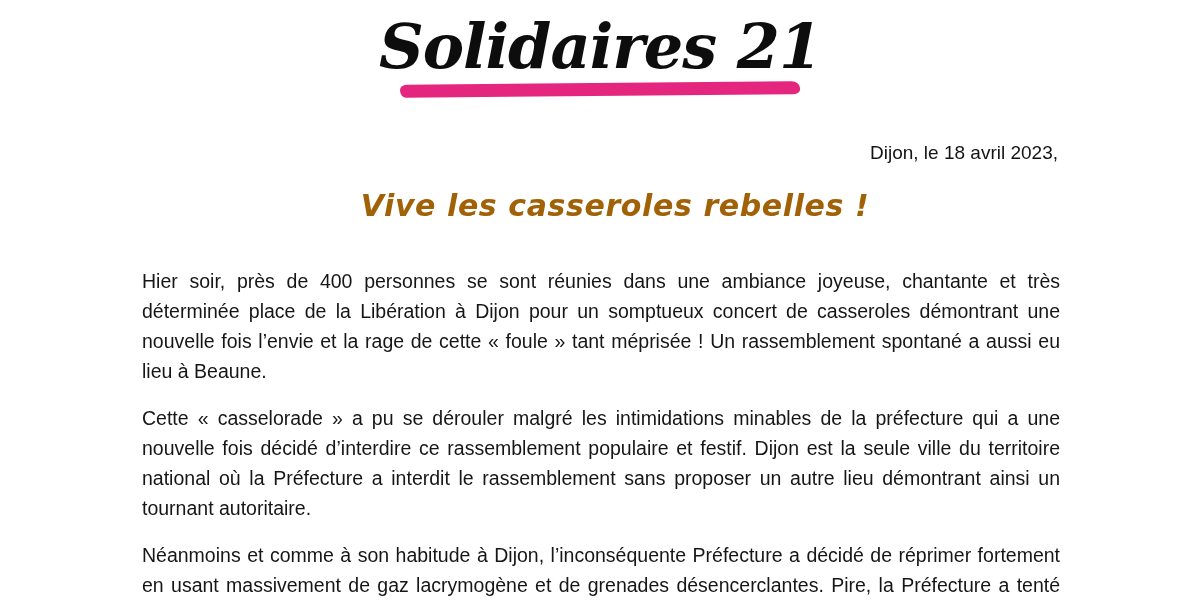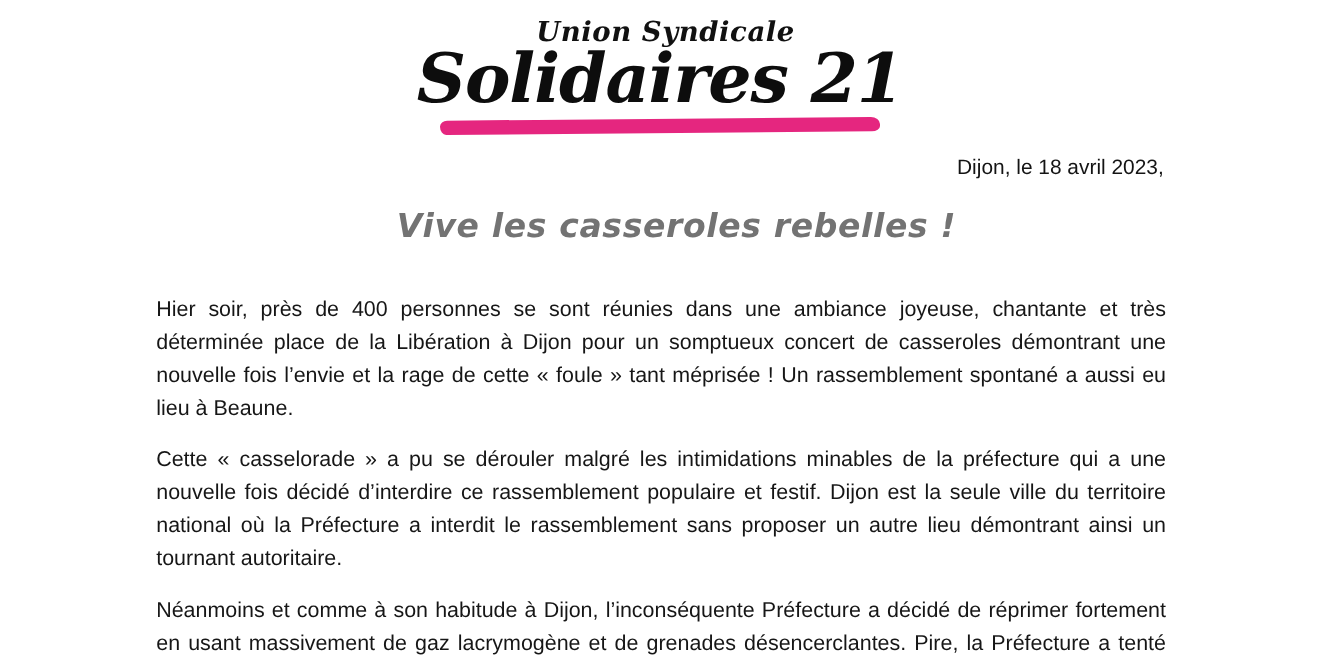--- a/index.html
+++ b/index.html
@@ -75,21 +75,21 @@
     white-space: nowrap;
   }
 
   
   .doc-title {
     position: absolute;
     top: 188px;
     left: 0;
     width: 1200px;
     text-align: center;
-    color: #737373;
+    color: #a16207;
     font-family: "DejaVu Sans", sans-serif;
     font-style: italic;
     font-weight: bold;
     font-size: 30px;
     letter-spacing: 0.6px;
     padding-left: 30px;
     box-sizing: border-box;
   }
 
   
@@ -112,21 +112,20 @@
   .para:last-child { margin-bottom: 0; }
   .italic { font-style: italic; }
 </style>
 </head>
 <body>
 
 <div class="page">
 
   <div class="letterhead">
     <div class="logo-block">
-      <div class="logo-union">Union Syndicale</div>
       <div class="logo-main">Solidaires 21</div>
       <div class="logo-underline"></div>
     </div>
   </div>
 
   <div class="date-line">Dijon, le 18 avril 2023,</div>
 
   <div class="doc-title">Vive les casseroles rebelles !</div>
 
   <div class="body-text">

